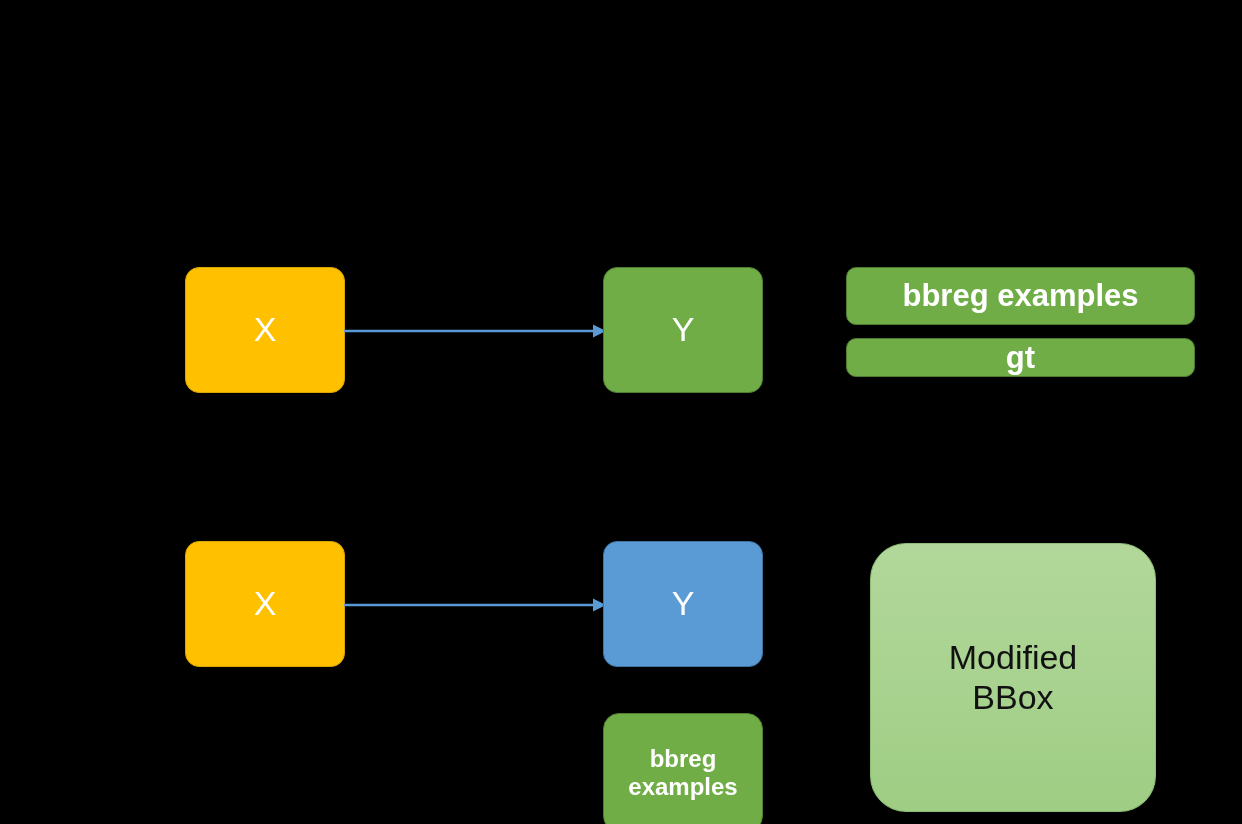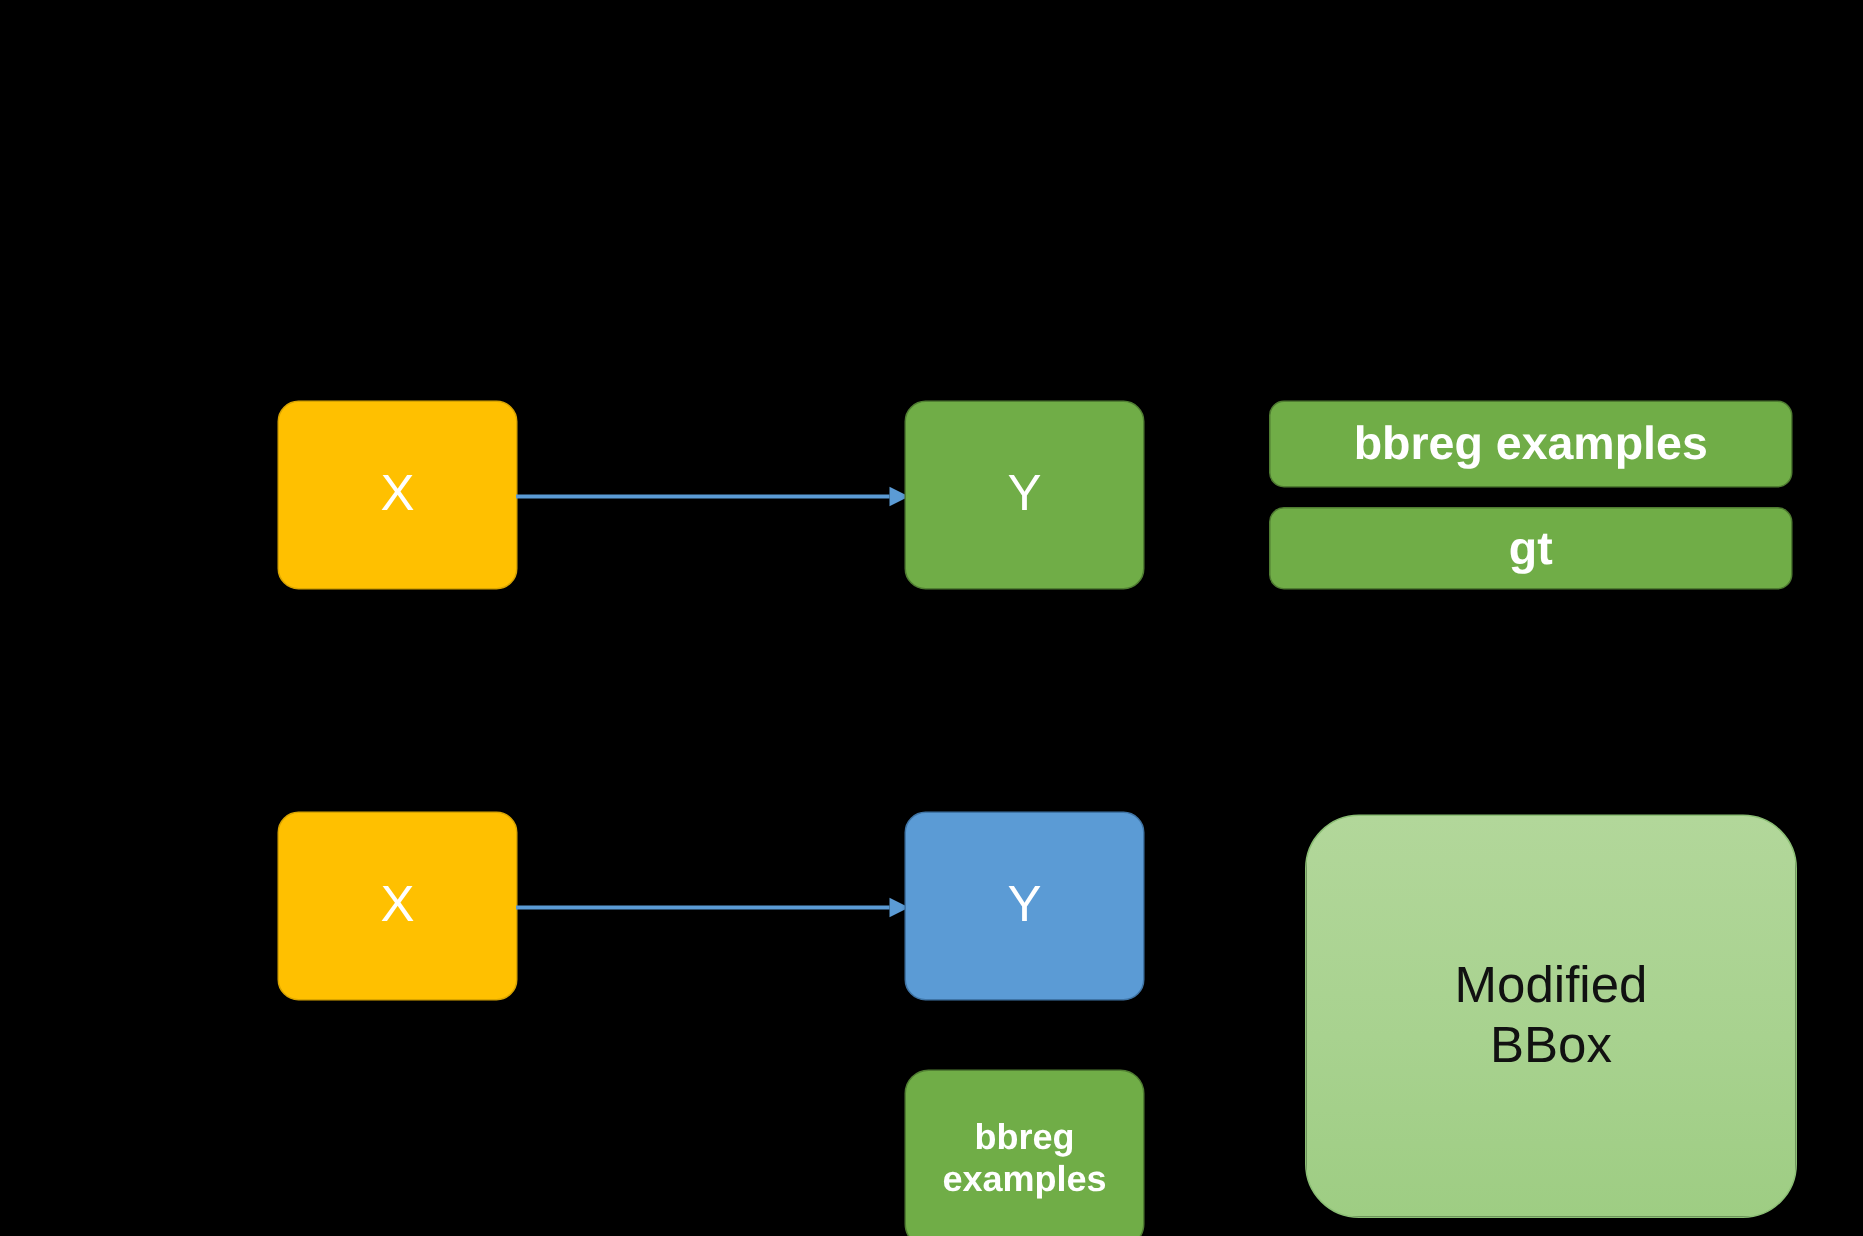--- a/index.html
+++ b/index.html
@@ -119,21 +119,21 @@
   </div>
 
   <div class="node node--green" style="left:603px; top:267px; width:160px; height:126px;">
     <span>Y</span>
   </div>
 
   <div class="node bar--green" style="left:846px; top:267px; width:349px; height:58px;">
     <span>bbreg examples</span>
   </div>
 
-  <div class="node bar--green" style="left:846px; top:338px; width:349px; height:55px;">
+  <div class="node bar--green" style="left:846px; top:338px; width:349px; height:39px;">
     <span>gt</span>
   </div>
 
   <div class="node node--yellow" style="left:185px; top:541px; width:160px; height:126px;">
     <span>X</span>
   </div>
 
   <div class="connector" style="left:344px; top:594px; width:262px; height:22px;">
     <svg width="262" height="22" viewBox="0 0 262 22">
       <line x1="0" y1="11" x2="249" y2="11" stroke="#5b9bd5" stroke-width="2.6"></line>
@@ -143,18 +143,18 @@
 
   <div class="node node--blue" style="left:603px; top:541px; width:160px; height:126px;">
     <span>Y</span>
   </div>
 
   <div class="node node--green-small" style="left:603px; top:713px; width:160px; height:119px;">
     <span class="label-two-line">bbreg
 examples</span>
   </div>
 
-  <div class="node node--lightgreen" style="left:870px; top:543px; width:328px; height:269px;">
+  <div class="node node--lightgreen" style="left:870px; top:543px; width:286px; height:269px;">
     <span class="label-two-line">Modified
 BBox</span>
   </div>
 
 </div>
 
 </body></html>

